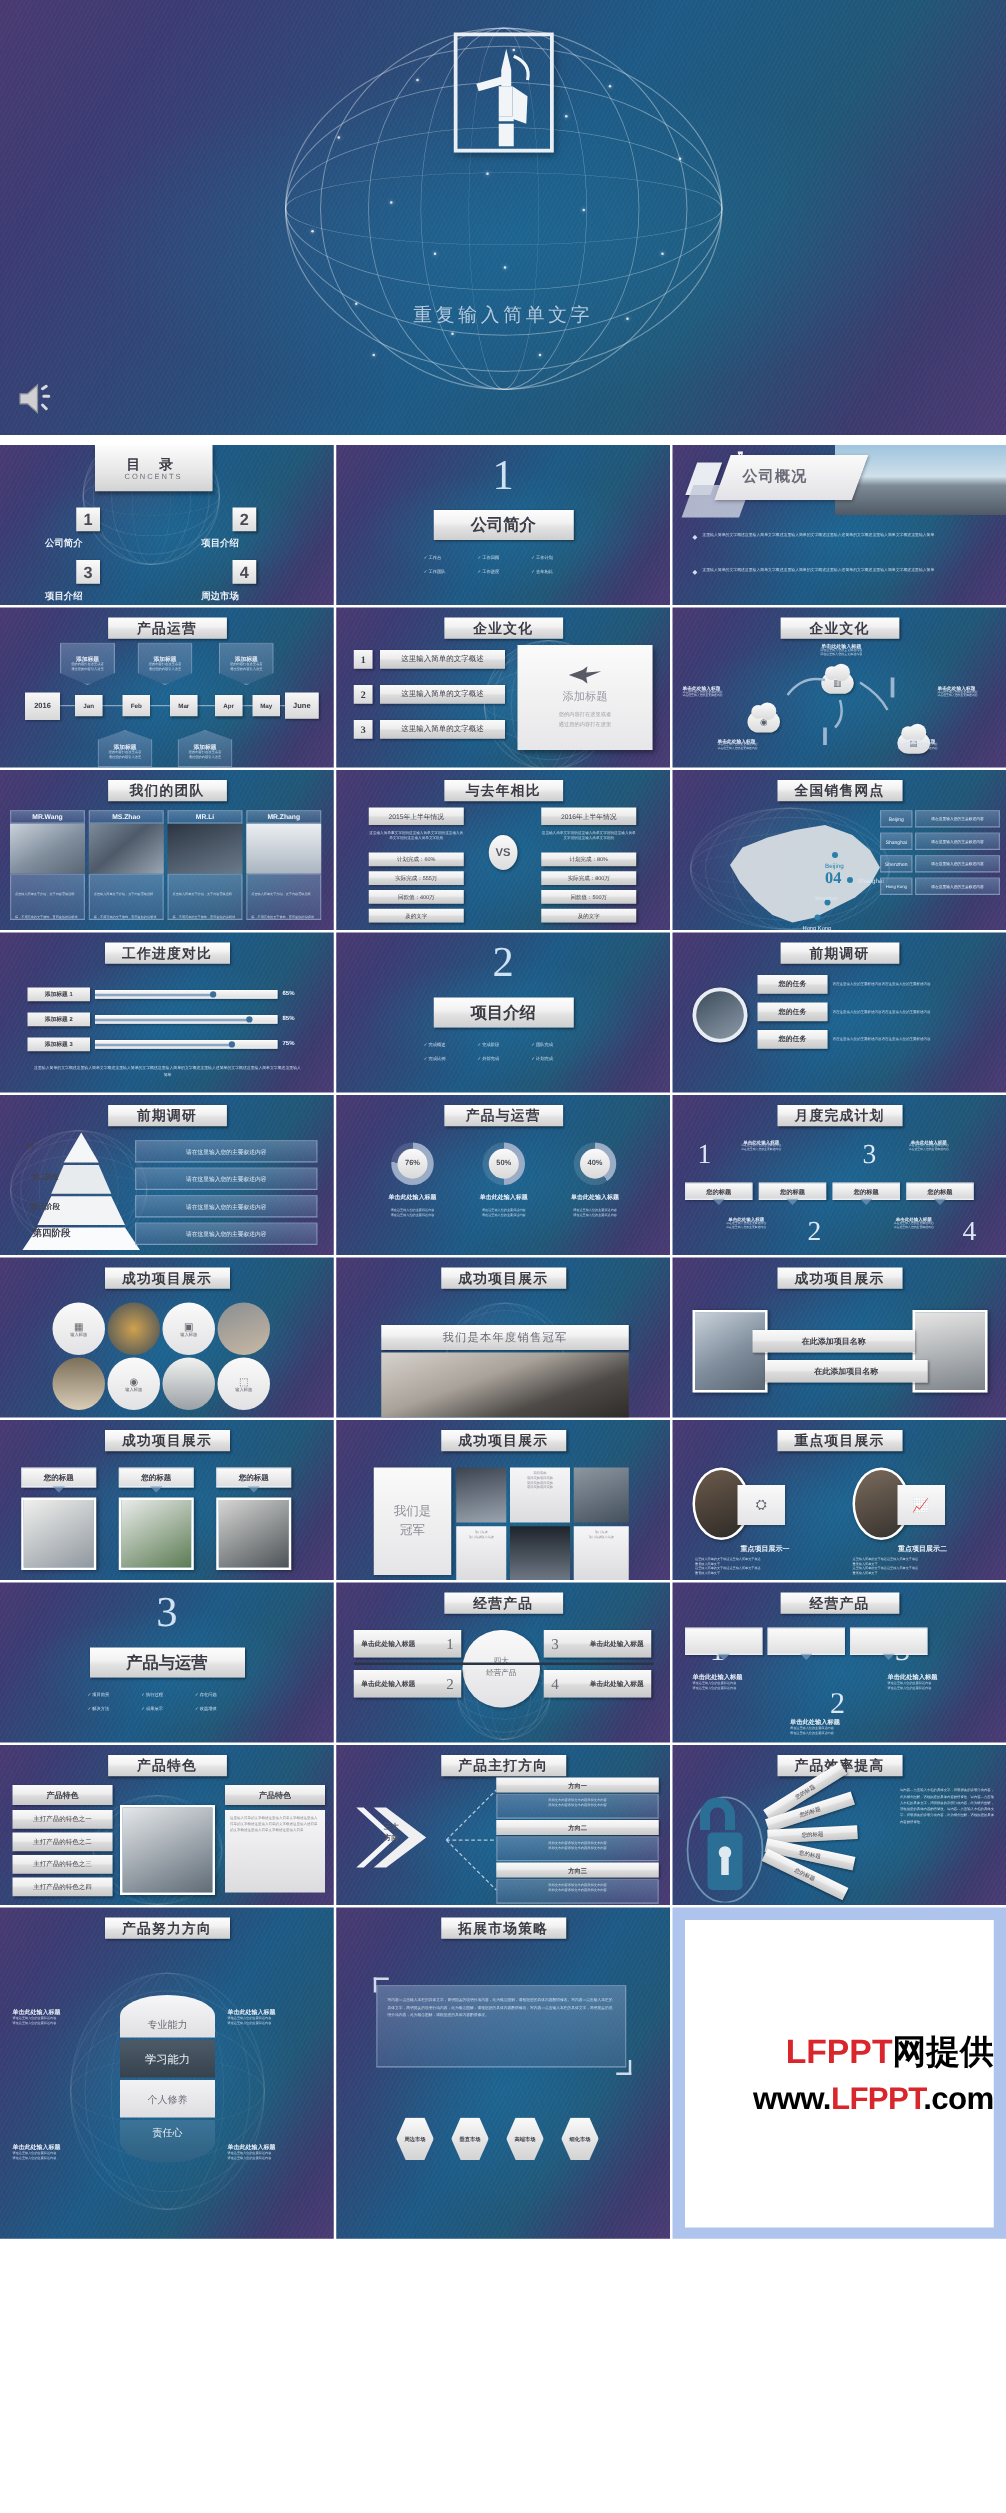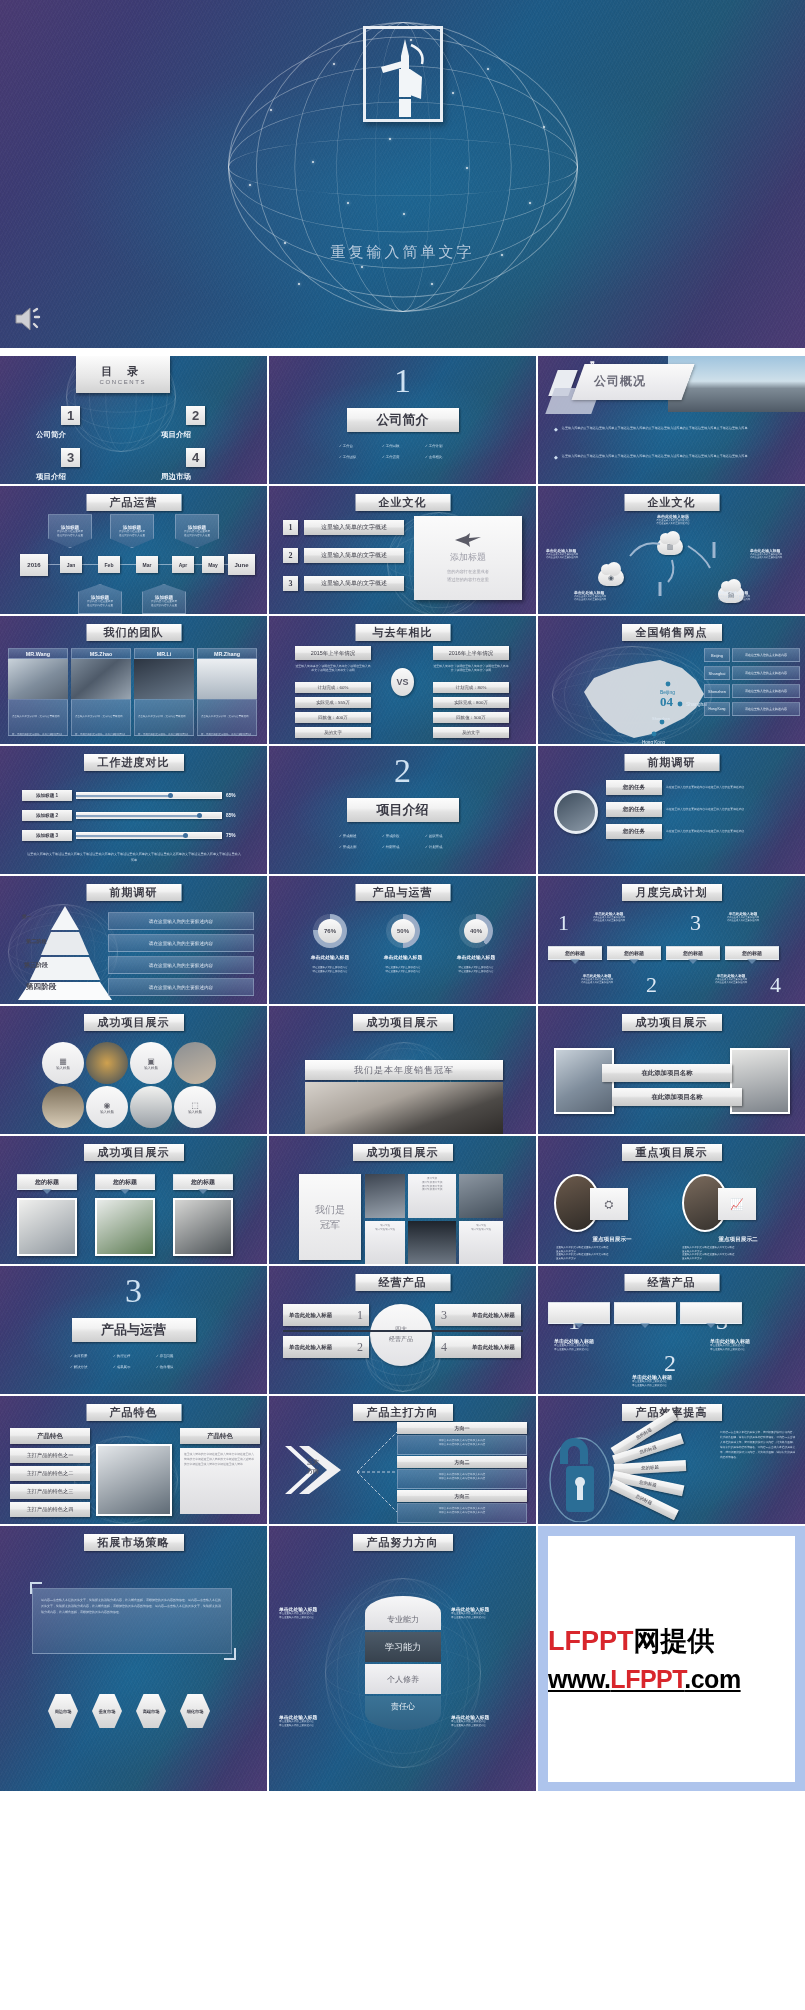--- a/index.html
+++ b/index.html
@@ -113,24 +113,24 @@
   .row{ display:flex; gap:2px; margin-bottom:2px; }
   .cell{ width:267px; height:128px; }
   .lastrow .cell{ height:265px; }
 
   
   .wm{
     width:267px; height:265px; background:#aec4ec;
     display:flex; align-items:center; justify-content:center;
   }
   .wm-in{ width:247px; height:246px; background:#fff;
-    display:flex; flex-direction:column; align-items:flex-start; justify-content:center; gap:6px;}
+    display:flex; flex-direction:column; align-items:flex-end; justify-content:center; gap:6px;}
   .wm1{ font-size:27px; font-weight:bold; color:#000; white-space:nowrap; }
   .wm1 em{ font-style:normal; color:#d8262c; }
-  .wm2{ font-size:25px; font-weight:bold; color:#000; white-space:nowrap; letter-spacing:-.5px;text-decoration:underline;}
+  .wm2{ font-size:25px; font-weight:bold; color:#000; white-space:nowrap; letter-spacing:-.5px;}
   .wm2 em{ font-style:normal; color:#d8262c; }
 
   
   .ph{ background:linear-gradient(140deg,#7d8b9a,#4e5a69 45%,#9aa6b2 100%); }
   .ph2{ background:linear-gradient(150deg,#c9d2da,#7f8d9c 55%,#5a6674); }
   .ph3{ background:linear-gradient(160deg,#8ea4b8,#41505f); }
   .phsky{ background:linear-gradient(180deg,#9fc4de 0%,#cfe0ea 45%,#7e8b96 58%,#4f5a66 100%); }
   .frame-w{ border:2px solid #fff; box-shadow:1px 1px 3px rgba(0,0,0,.45); }
 
   
@@ -952,72 +952,72 @@
           <div class="lightbar" style="position:absolute;left:12px;top:52px;width:72px;height:11px;transform:rotate(12deg);font-size:4.4px;display:flex;align-items:center;justify-content:center">您的标题</div>
           <div class="lightbar" style="position:absolute;left:8px;top:68px;width:72px;height:11px;transform:rotate(26deg);font-size:4.4px;display:flex;align-items:center;justify-content:center">您的标题</div>
         </div>
         <div class="abs tiny" style="left:182px;top:34px;width:76px;font-size:2.7px;line-height:1.85">写内容---点击输入本栏的具体文字，简明扼要的说明分项内容，此为概念图解，请根据您的具体内容酌情修改。写内容---点击输入本栏的具体文字，简明扼要的说明分项内容，此为概念图解，请根据您的具体内容酌情修改。写内容---点击输入本栏的具体文字，简明扼要的说明分项内容，此为概念图解，请根据您的具体内容酌情修改。</div>
       </div>
     </div>
 
     <div class="row lastrow">
 
       <div class="slide cell">
+        <div class="plate ttl">产品努力方向</div>
+        <div class="globe" style="left:56px;top:52px;width:156px;height:190px;opacity:.32">
+            <i></i>
+            <i></i>
+            <i></i>
+            <i></i>
+            <i></i>
+            <i></i>
+          </div>
+        <div class="abs col" style="left:96px;top:70px;width:76px;gap:2px">
+          <div style="height:34px;border-radius:50% 50% 0 0;background:linear-gradient(180deg,#f7f7f8,#e0e0e3);display:flex;align-items:flex-end;justify-content:center;padding-bottom:5px;font-size:8px;color:#6a6a75">专业能力</div>
+          <div style="height:30px;background:linear-gradient(180deg,#4c5a68,#37424e);display:flex;align-items:center;justify-content:center;font-size:9px;color:#eef3f8">学习能力</div>
+          <div style="height:30px;background:linear-gradient(180deg,#f3f3f5,#dedee2);display:flex;align-items:center;justify-content:center;font-size:8px;color:#6a6a75">个人修养</div>
+          <div style="height:34px;border-radius:0 0 50% 50%;background:linear-gradient(180deg,#3b7396,#2f6183);display:flex;align-items:flex-start;justify-content:center;padding-top:5px;font-size:8px;color:#eef3f8">责任心</div>
+        </div>
+        <div class="abs col" style="left:10px;top:80px;width:76px">
+          <b style="font-size:4.8px;color:#eaf1f8">单击此处输入标题</b>
+          <span class="tiny" style="font-size:2.5px;white-space:pre-line">请在这里输入您的主要叙述内容
+请在这里输入您的主要叙述内容</span>
+        </div>
+        <div class="abs col" style="left:182px;top:80px;width:76px">
+          <b style="font-size:4.8px;color:#eaf1f8">单击此处输入标题</b>
+          <span class="tiny" style="font-size:2.5px;white-space:pre-line">请在这里输入您的主要叙述内容
+请在这里输入您的主要叙述内容</span>
+        </div>
+        <div class="abs col" style="left:10px;top:188px;width:76px">
+          <b style="font-size:4.8px;color:#eaf1f8">单击此处输入标题</b>
+          <span class="tiny" style="font-size:2.5px;white-space:pre-line">请在这里输入您的主要叙述内容
+请在这里输入您的主要叙述内容</span>
+        </div>
+        <div class="abs col" style="left:182px;top:188px;width:76px">
+          <b style="font-size:4.8px;color:#eaf1f8">单击此处输入标题</b>
+          <span class="tiny" style="font-size:2.5px;white-space:pre-line">请在这里输入您的主要叙述内容
+请在这里输入您的主要叙述内容</span>
+        </div>
+      </div>
+
+      <div class="slide cell">
         <div class="plate ttl">拓展市场策略</div>
         <div class="abs bluebox" style="left:32px;top:62px;width:200px;height:66px;padding:8px">
           <div class="tiny" style="font-size:3px;line-height:2">写内容---点击输入本栏的具体文字，简明扼要的说明分项内容，此为概念图解，请根据您的具体内容酌情修改。写内容---点击输入本栏的具体文字，简明扼要的说明分项内容，此为概念图解，请根据您的具体内容酌情修改。写内容---点击输入本栏的具体文字，简明扼要的说明分项内容，此为概念图解，请根据您的具体内容酌情修改。</div>
         </div>
         <div class="abs" style="left:30px;top:56px;width:12px;height:12px;border-left:2px solid #cddbea;border-top:2px solid #cddbea"></div>
         <div class="abs" style="left:224px;top:122px;width:12px;height:12px;border-right:2px solid #cddbea;border-bottom:2px solid #cddbea"></div>
         <div class="abs" style="left:48px;top:168px;display:flex;gap:14px">
           <div class="hexa">周边市场</div>
           <div class="hexa">垂直市场</div>
           <div class="hexa">高端市场</div>
           <div class="hexa">细化市场</div>
         </div>
       </div>
 
-      <div class="slide cell">
-        <div class="plate ttl">产品努力方向</div>
-        <div class="globe" style="left:56px;top:52px;width:156px;height:190px;opacity:.32">
-            <i></i>
-            <i></i>
-            <i></i>
-            <i></i>
-            <i></i>
-            <i></i>
-          </div>
-        <div class="abs col" style="left:96px;top:70px;width:76px;gap:2px">
-          <div style="height:34px;border-radius:50% 50% 0 0;background:linear-gradient(180deg,#f7f7f8,#e0e0e3);display:flex;align-items:flex-end;justify-content:center;padding-bottom:5px;font-size:8px;color:#6a6a75">专业能力</div>
-          <div style="height:30px;background:linear-gradient(180deg,#4c5a68,#37424e);display:flex;align-items:center;justify-content:center;font-size:9px;color:#eef3f8">学习能力</div>
-          <div style="height:30px;background:linear-gradient(180deg,#f3f3f5,#dedee2);display:flex;align-items:center;justify-content:center;font-size:8px;color:#6a6a75">个人修养</div>
-          <div style="height:34px;border-radius:0 0 50% 50%;background:linear-gradient(180deg,#3b7396,#2f6183);display:flex;align-items:flex-start;justify-content:center;padding-top:5px;font-size:8px;color:#eef3f8">责任心</div>
-        </div>
-        <div class="abs col" style="left:10px;top:80px;width:76px">
-          <b style="font-size:4.8px;color:#eaf1f8">单击此处输入标题</b>
-          <span class="tiny" style="font-size:2.5px;white-space:pre-line">请在这里输入您的主要叙述内容
-请在这里输入您的主要叙述内容</span>
-        </div>
-        <div class="abs col" style="left:182px;top:80px;width:76px">
-          <b style="font-size:4.8px;color:#eaf1f8">单击此处输入标题</b>
-          <span class="tiny" style="font-size:2.5px;white-space:pre-line">请在这里输入您的主要叙述内容
-请在这里输入您的主要叙述内容</span>
-        </div>
-        <div class="abs col" style="left:10px;top:188px;width:76px">
-          <b style="font-size:4.8px;color:#eaf1f8">单击此处输入标题</b>
-          <span class="tiny" style="font-size:2.5px;white-space:pre-line">请在这里输入您的主要叙述内容
-请在这里输入您的主要叙述内容</span>
-        </div>
-        <div class="abs col" style="left:182px;top:188px;width:76px">
-          <b style="font-size:4.8px;color:#eaf1f8">单击此处输入标题</b>
-          <span class="tiny" style="font-size:2.5px;white-space:pre-line">请在这里输入您的主要叙述内容
-请在这里输入您的主要叙述内容</span>
-        </div>
-      </div>
-
       <div class="wm">
         <div class="wm-in">
           <div class="wm1">
             <em>LFPPT</em><span>网提供</span>
           </div>
           <div class="wm2">
             <span>www.</span><em>LFPPT</em><span>.com</span>
           </div>
         </div>
       </div>

